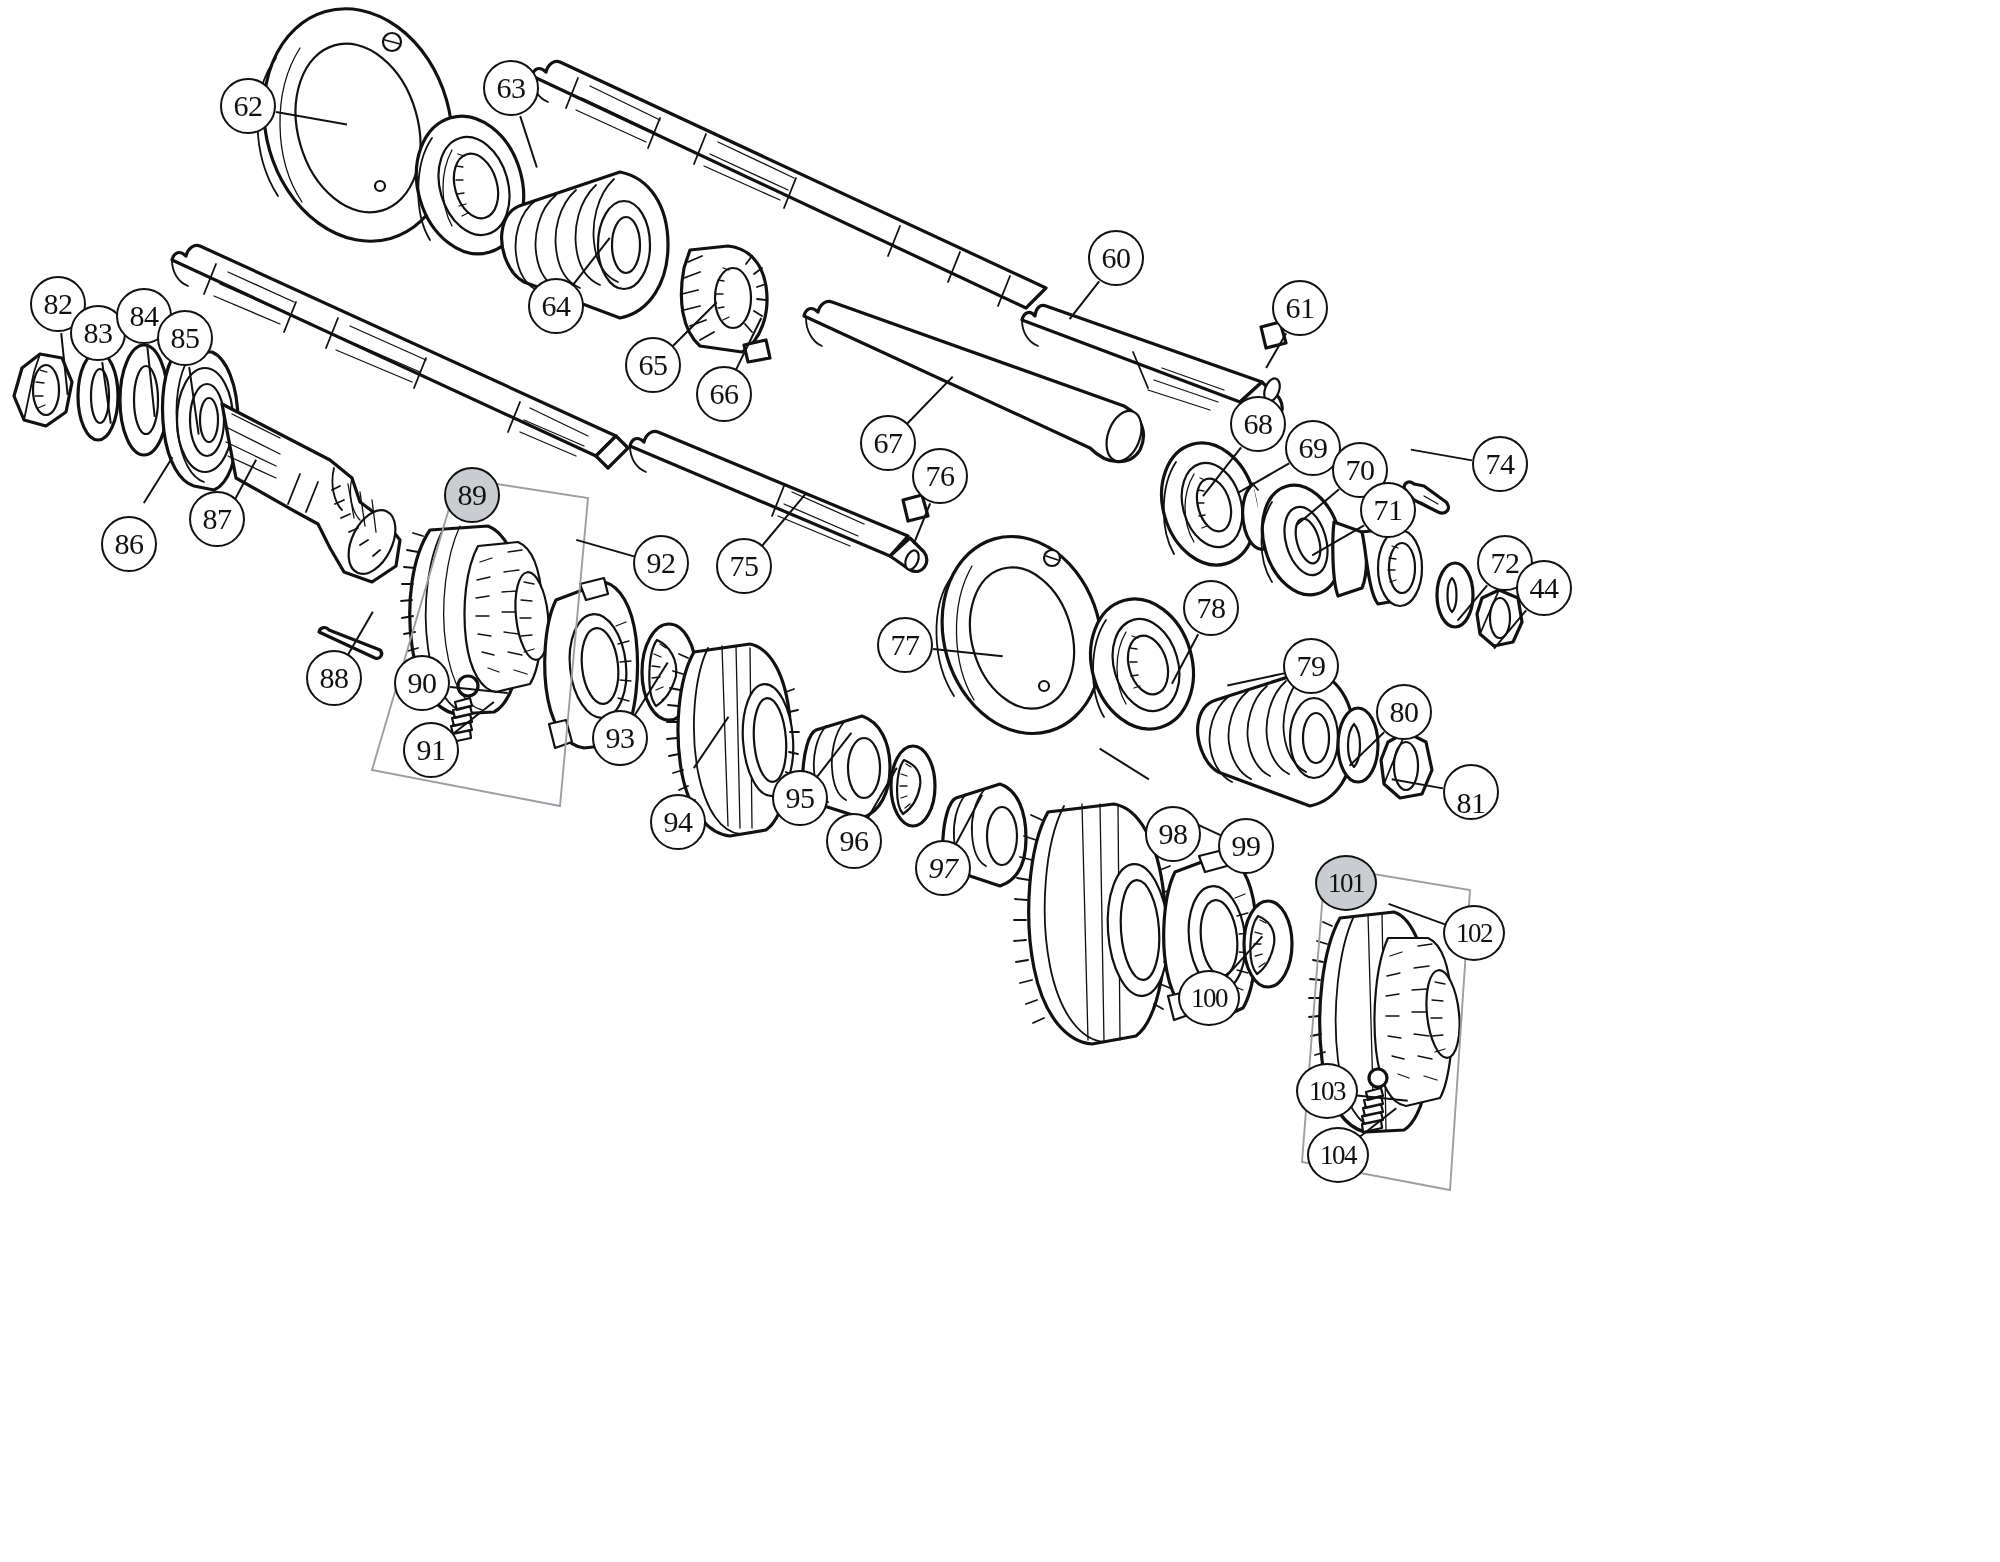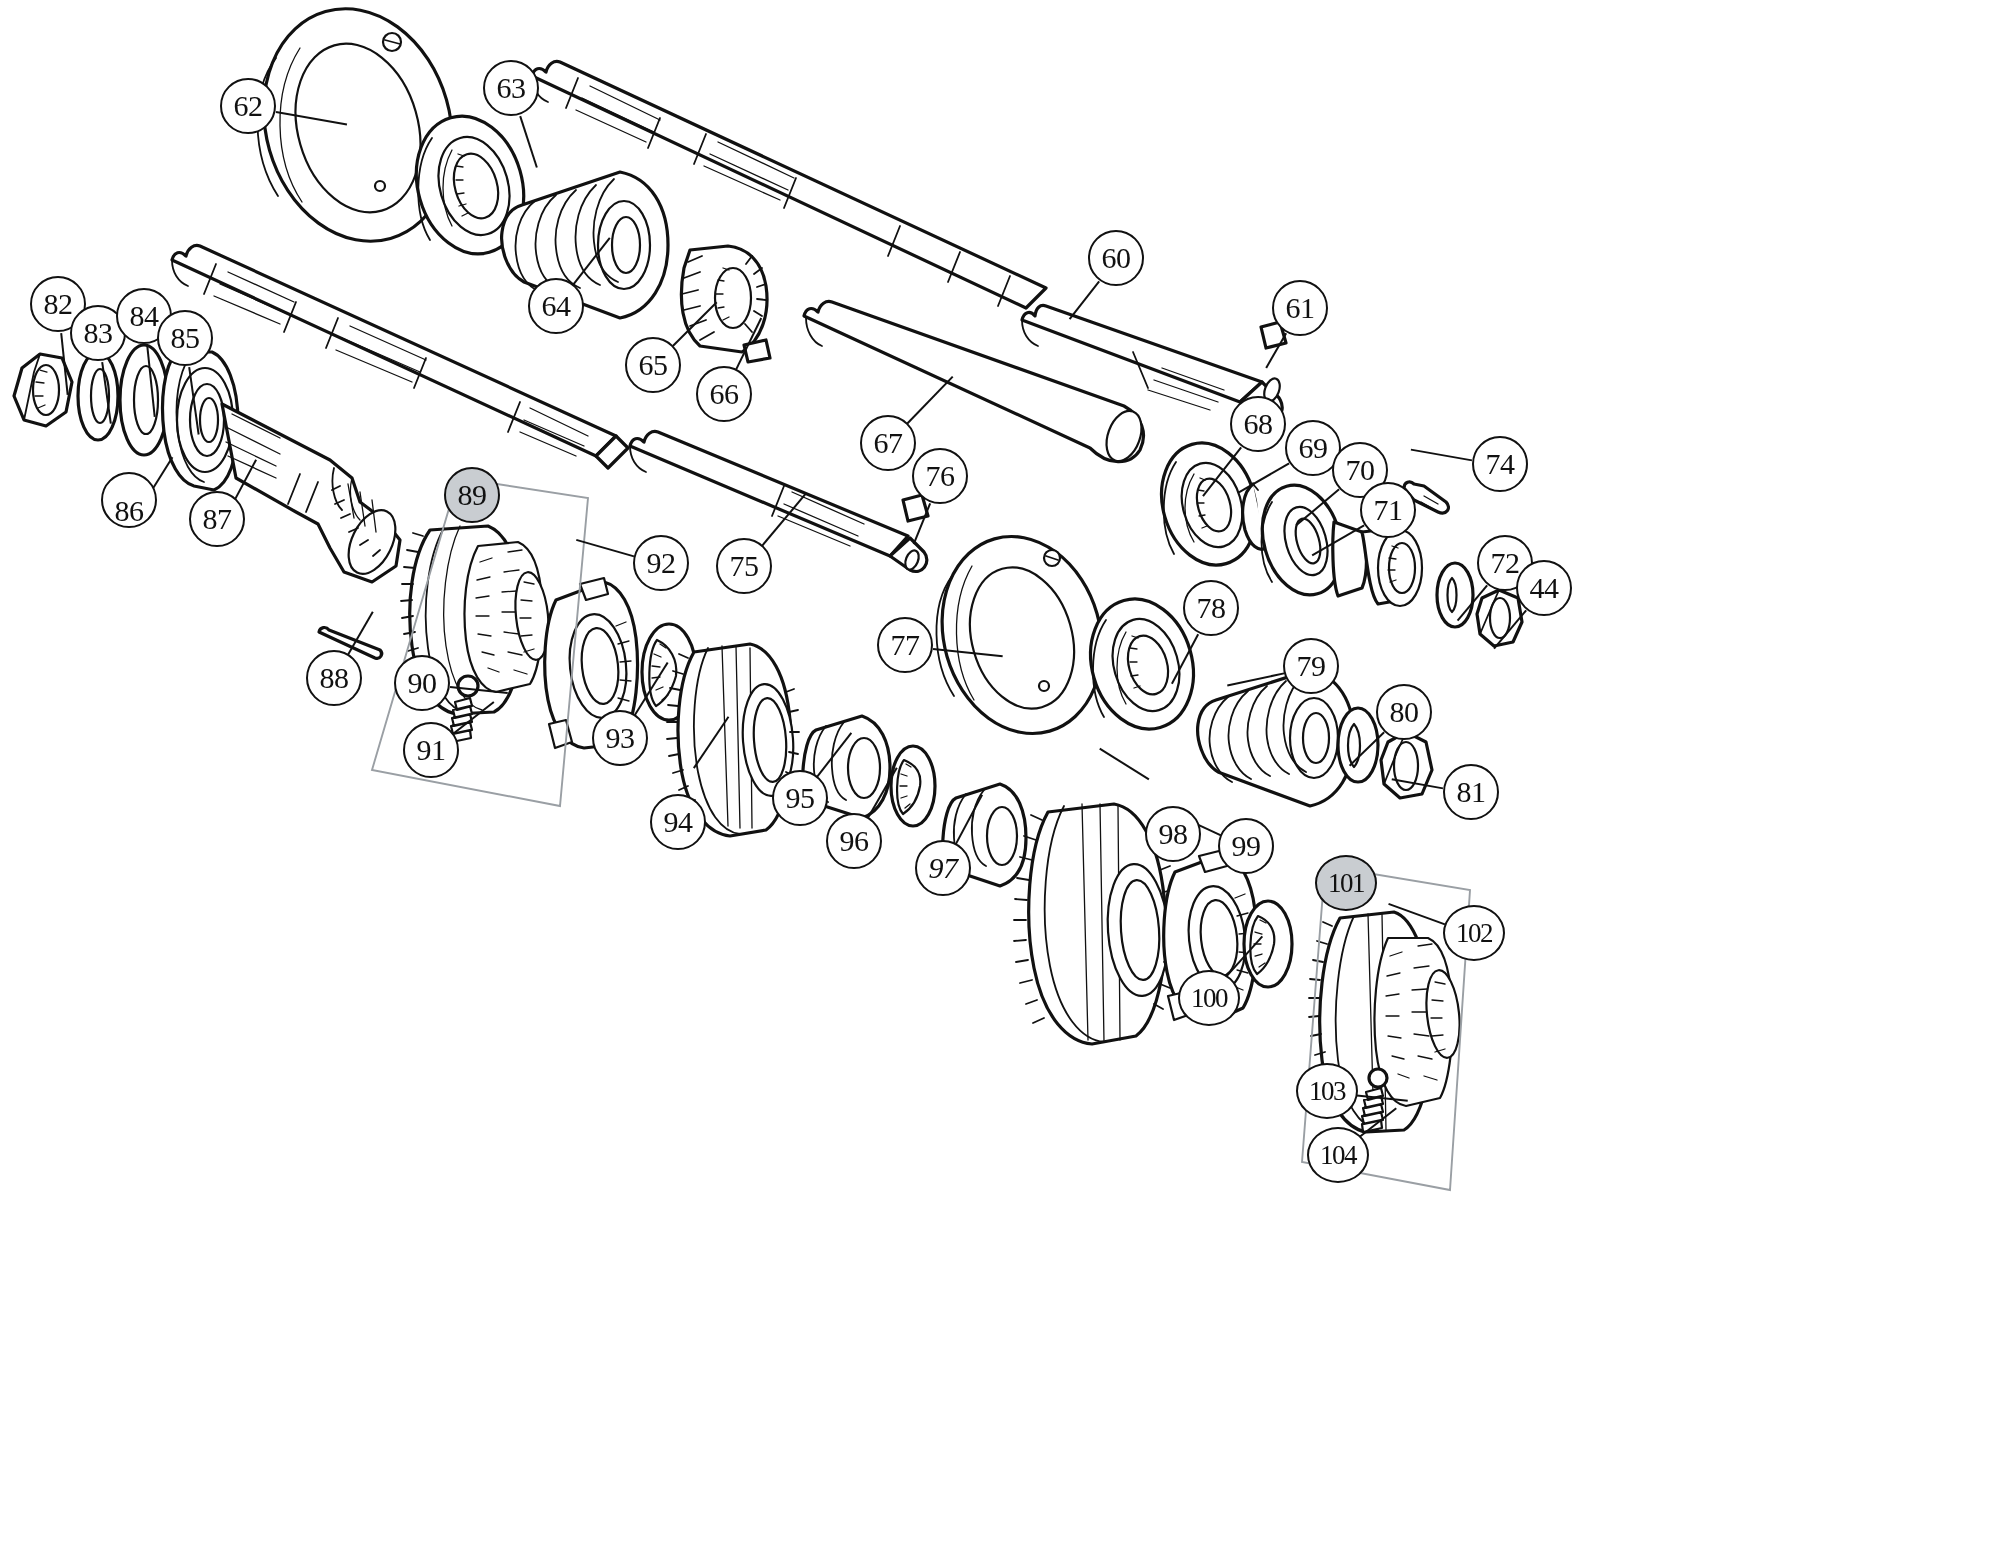--- a/index.html
+++ b/index.html
@@ -477,41 +477,41 @@
       </div>
       <div class="lead" style="left: 1283.61px; top: 671.822px; width: 58px; transform: rotate(168deg);"></div>
       <div class="callout" style="left: 1283px; top: 638px;">
         <span>79</span>
       </div>
       <div class="lead" style="left: 1383.86px; top: 731.45px; width: 48px; transform: rotate(136deg);"></div>
       <div class="callout" style="left: 1376px; top: 684px;">
         <span>80</span>
       </div>
       <div class="lead" style="left: 1443.43px; top: 787.138px; width: 52px; transform: rotate(190deg);"></div>
-      <div class="callout" style="left: 1443px; top: 764px;">
+      <div class="callout" style="left: 1443px; top: 764px; align-items: flex-end;">
         <span>81</span>
       </div>
       <div class="lead" style="left: 60.9268px; top: 331.847px; width: 62px; transform: rotate(84deg);"></div>
       <div class="callout" style="left: 30px; top: 276px;">
         <span>82</span>
       </div>
       <div class="lead" style="left: 101.897px; top: 360.728px; width: 62px; transform: rotate(82deg);"></div>
       <div class="callout" style="left: 70px; top: 305px;">
         <span>83</span>
       </div>
       <div class="lead" style="left: 146.927px; top: 343.847px; width: 72px; transform: rotate(84deg);"></div>
       <div class="callout" style="left: 116px; top: 288px;">
         <span>84</span>
       </div>
       <div class="lead" style="left: 188.897px; top: 365.728px; width: 68px; transform: rotate(82deg);"></div>
       <div class="callout" style="left: 157px; top: 310px;">
         <span>85</span>
       </div>
       <div class="lead" style="left: 143.838px; top: 502.255px; width: 54px; transform: rotate(-58deg);"></div>
-      <div class="callout" style="left: 101px; top: 472px; align-items: flex-end;">
+      <div class="callout" style="left: 101px; top: 516px;">
         <span>86</span>
       </div>
       <div class="lead" style="left: 230.145px; top: 508.277px; width: 56px; transform: rotate(-62deg);"></div>
       <div class="callout" style="left: 189px; top: 491px; align-items: center;">
         <span>87</span>
       </div>
       <div class="lead" style="left: 348px; top: 653.751px; width: 50px; transform: rotate(-60deg);"></div>
       <div class="callout" style="left: 306px; top: 650px;">
         <span>88</span>
       </div>

